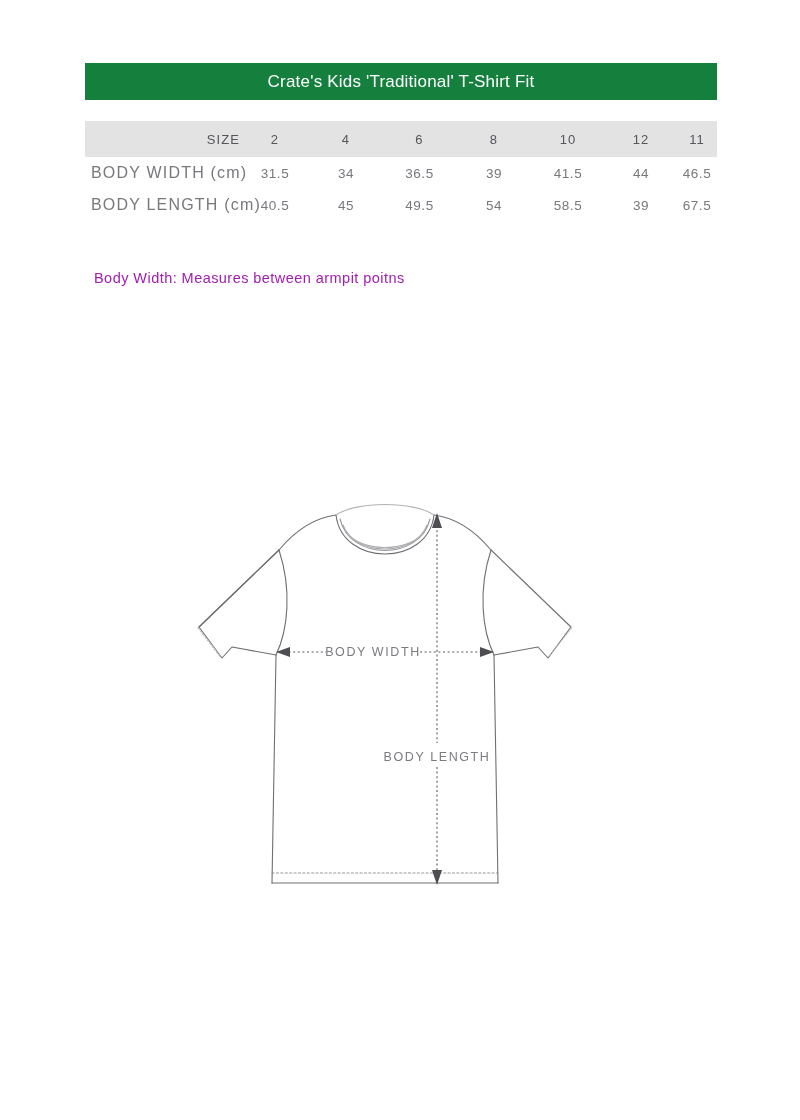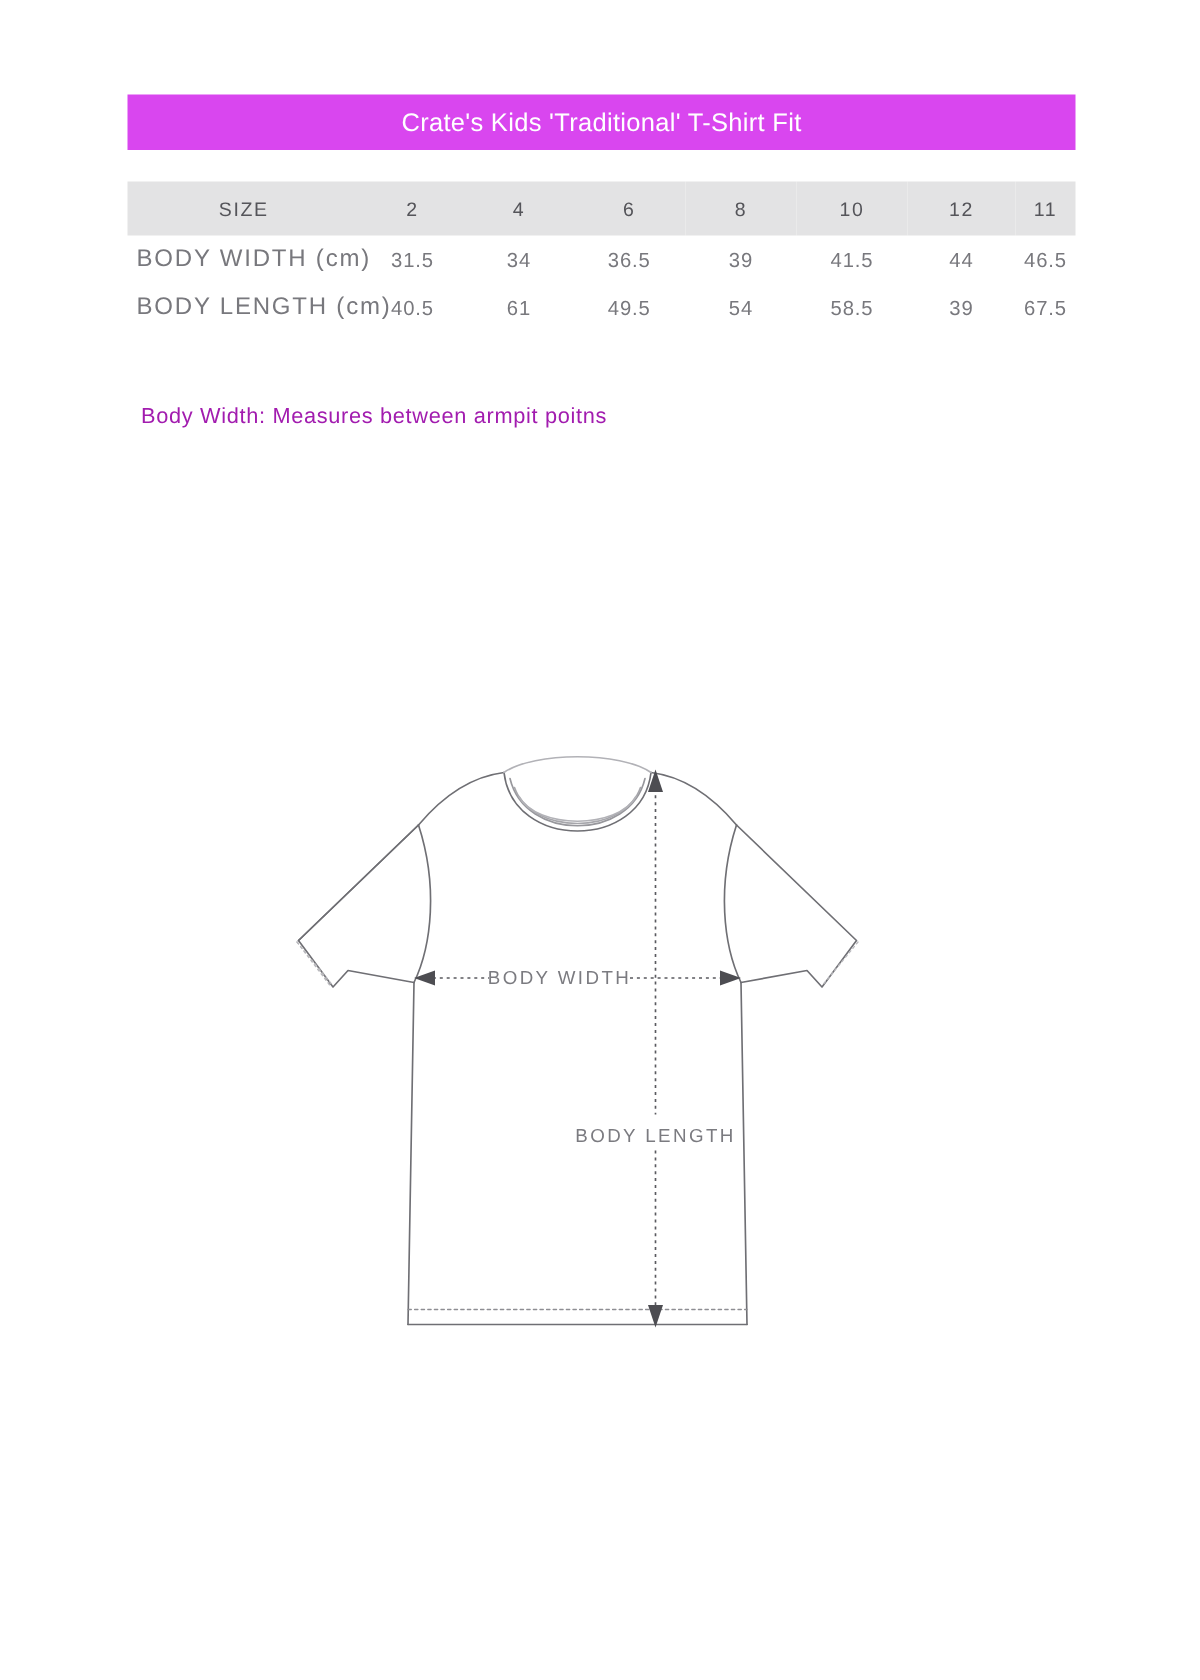--- a/index.html
+++ b/index.html
@@ -17,21 +17,21 @@
     overflow: hidden;
   }
 
   
   #title-bar {
     position: absolute;
     left: 85px;
     top: 63px;
     width: 632px;
     height: 37px;
-    background: #d946ef;
+    background: #15803d;
     display: flex;
     align-items: center;
     justify-content: center;
   }
   #title-text {
     color: #ffffff;
     font-size: 17px;
     letter-spacing: 0.2px;
     white-space: nowrap;
   }
@@ -66,21 +66,21 @@
     height: 32px;
   }
   #size-table td.row-label {
     text-align: left;
     padding-left: 6px;
     white-space: nowrap;
     letter-spacing: 1.2px;
     font-size: 16px;
   }
   #size-table tr.header-row td.row-label {
-    text-align: center;
+    text-align: right;
     padding-left: 0;
   }
   col.c-label { width: 155px; }
   col.c-v0 { width: 70px; }
   col.c-v1 { width: 72px; }
   col.c-v2 { width: 75px; }
   col.c-v3 { width: 74px; }
   col.c-v4 { width: 74px; }
   col.c-v5 { width: 72px; }
   col.c-v6 { width: 40px; }
@@ -158,21 +158,21 @@
       <td>34</td>
       <td>36.5</td>
       <td>39</td>
       <td>41.5</td>
       <td>44</td>
       <td>46.5</td>
     </tr>
     <tr class="data-row">
       <td class="row-label">BODY LENGTH (cm)</td>
       <td>40.5</td>
-      <td>61</td>
+      <td>45</td>
       <td>49.5</td>
       <td>54</td>
       <td>58.5</td>
       <td>39</td>
       <td>67.5</td>
     </tr>
   </tbody>
 </table>
 
 <div id="how-to-measure">

